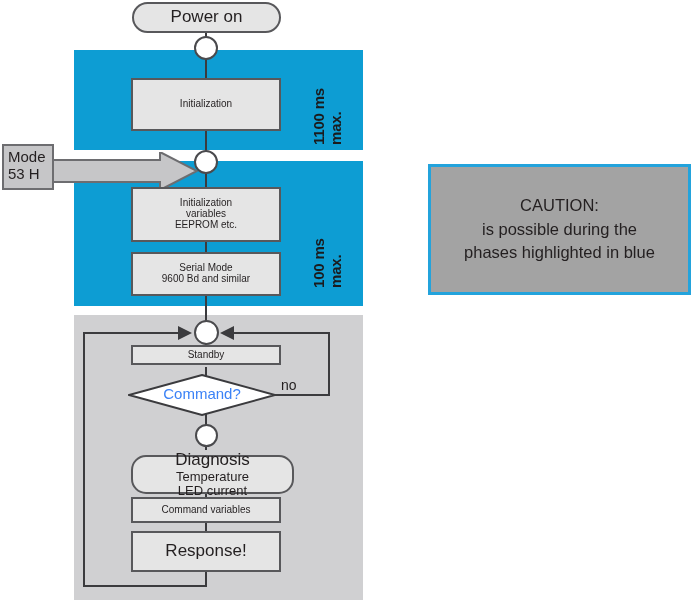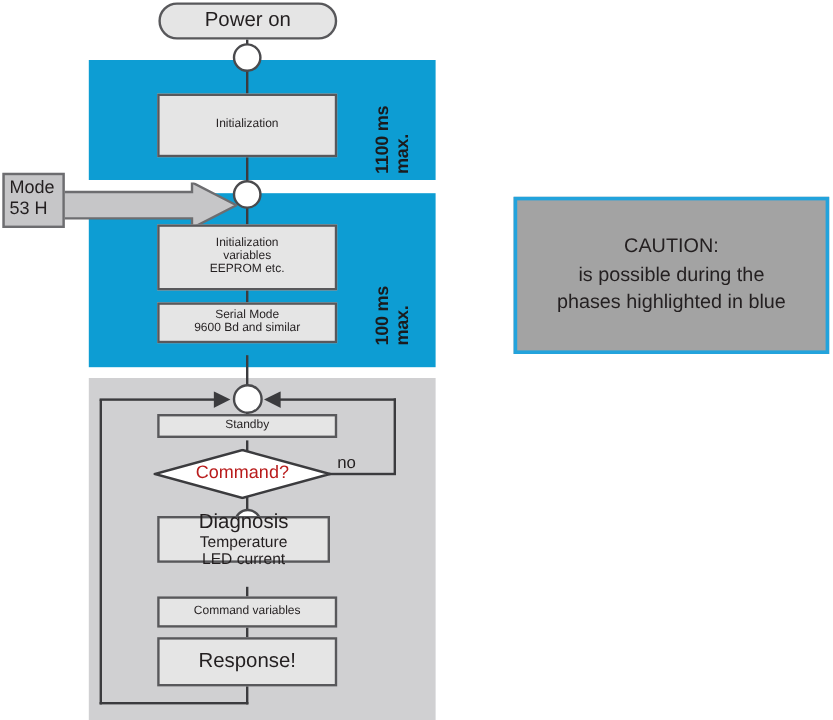--- a/index.html
+++ b/index.html
@@ -65,21 +65,21 @@
 
   
   .diamond-wrap {
     position: absolute;
   }
   .diamond-label {
     position: absolute;
     width: 100%;
     text-align: center;
     font-size: 15px;
-    color: #b91c1c;
+    color: #3b82f6;
   }
 
   
   .timing {
     position: absolute;
     transform-origin: 0 0;
     transform: rotate(-90deg);
     font-weight: bold;
     font-size: 15px;
     letter-spacing: -0.2px;
@@ -203,21 +203,21 @@
   </div>
 
   <div class="junction" style="left:194px; top:150px; width:24px; height:24px;"></div>
 
   <div class="node" style="left:131px; top:187px; width:150px; height:55px;">
     <div class="l1">Initialization</div>
     <div class="l1">variables</div>
     <div class="l1">EEPROM etc.</div>
   </div>
 
-  <div class="node" style="left:131px; top:252px; width:150px; height:34px;">
+  <div class="node" style="left:131px; top:252px; width:150px; height:44px;">
     <div class="l1">Serial Mode</div>
     <div class="l1">9600 Bd and similar</div>
   </div>
 
   <div class="timing" style="left:311px; top:288px; width:96px;">
     <div>100 ms</div>
     <div>max.</div>
   </div>
 
   <div class="junction" style="left:194px; top:320px; width:25px; height:25px;"></div>
@@ -230,21 +230,21 @@
     <svg width="148" height="42" viewBox="0 0 148 42">
       <polygon points="74,1 147,21 74,41 1,21" fill="#ffffff" stroke="#3b3b3e" stroke-width="2"></polygon>
     </svg>
     <div class="diamond-label" style="top:11px;">Command?</div>
   </div>
 
   <div class="edge-label" style="left:281px; top:377px;">no</div>
 
   <div class="junction" style="left:195px; top:424px; width:23px; height:23px;"></div>
 
-  <div class="node" style="left:131px; top:430px; width:144px; height:39px;">
+  <div class="node" style="left:131px; top:455px; width:163px; height:39px;border-radius:15px;">
     <div class="l1" style="font-size:17px;">Diagnosis</div>
     <div class="l2">Temperature</div>
     <div class="l2">LED current</div>
   </div>
 
   <div class="node" style="left:131px; top:497px; width:150px; height:26px;">
     <div class="l1">Command variables</div>
   </div>
 
   <div class="node" style="left:131px; top:531px; width:150px; height:41px;">

